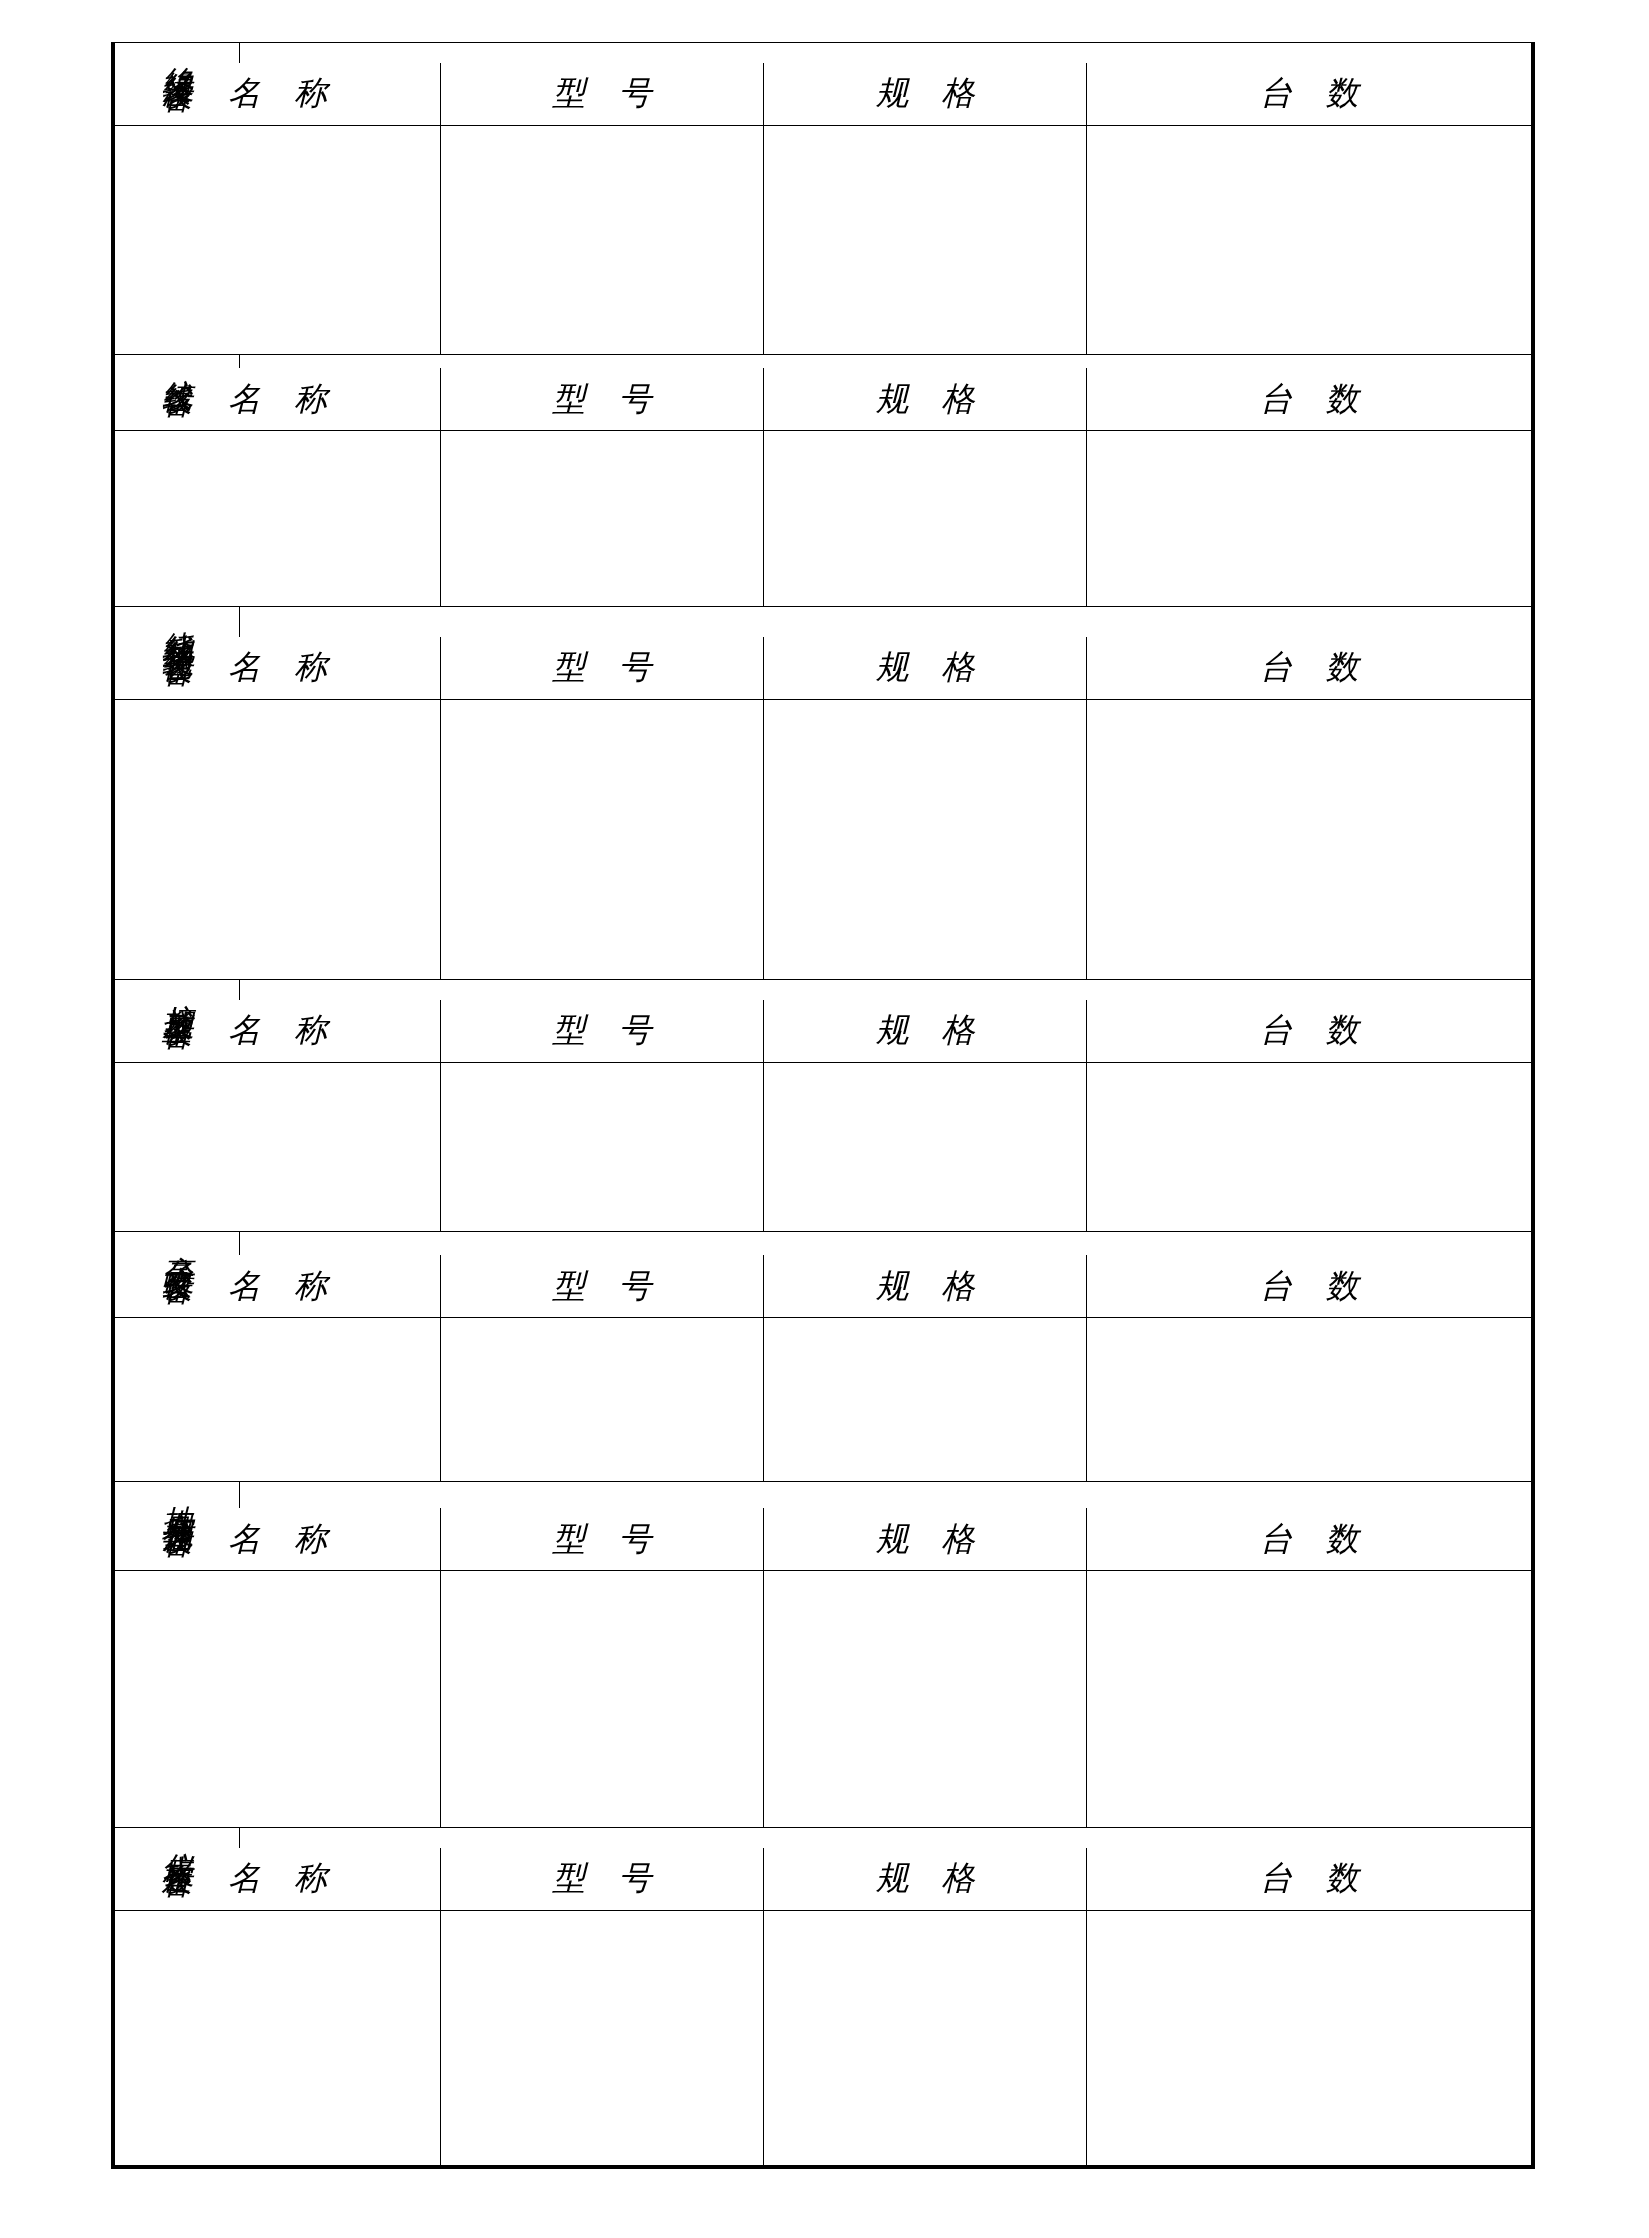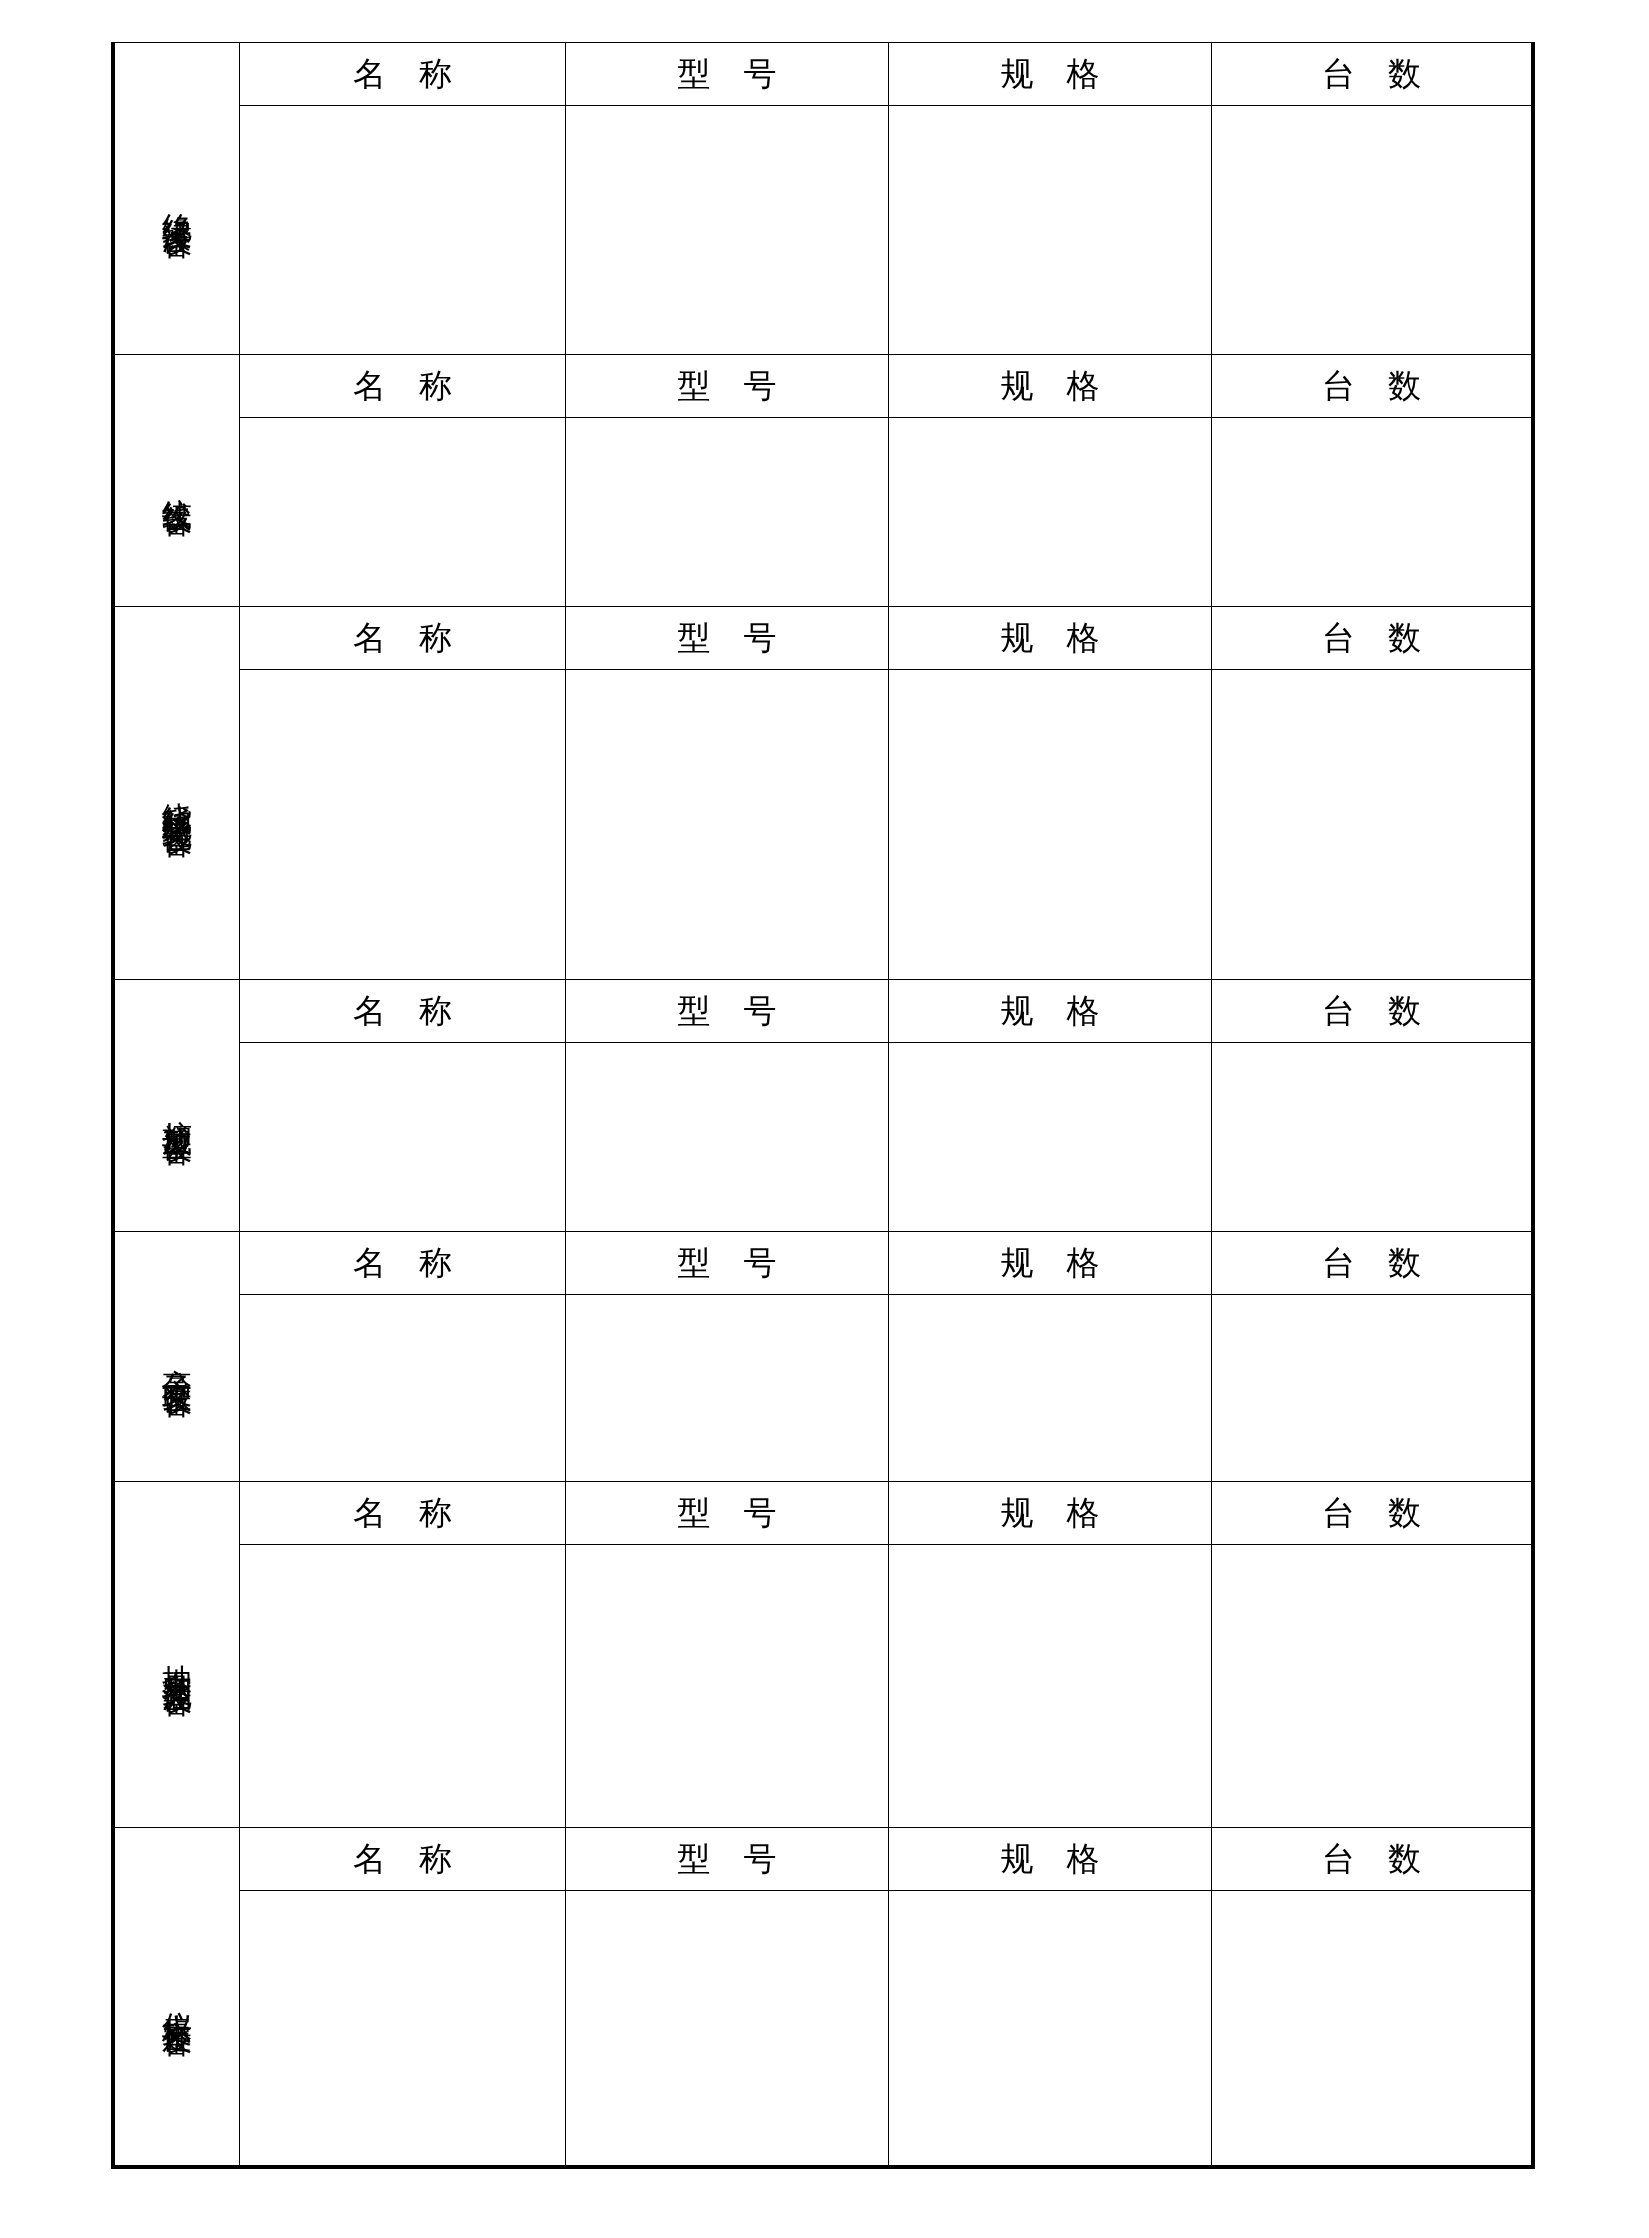--- a/index.html
+++ b/index.html
@@ -32,22 +32,23 @@
     border-left: 4.2px solid #000;
     border-right: 4.2px solid #000;
     border-top: 1.7px solid #000;
     border-bottom: 4.2px solid #000;
     display: flex;
     flex-direction: column;
   }
   .section {
     box-sizing: border-box;
     display: flex;
-    flex-direction: row;
+    flex-direction: column;
     overflow: hidden;
+    font-style: italic;
   }
   .section + .section {
     border-top: 1.7px solid #000;
   }
   .label-cell {
     box-sizing: border-box;
     width: 125px;
     border-right: 1.7px solid #000;
     display: flex;
     align-items: center;

